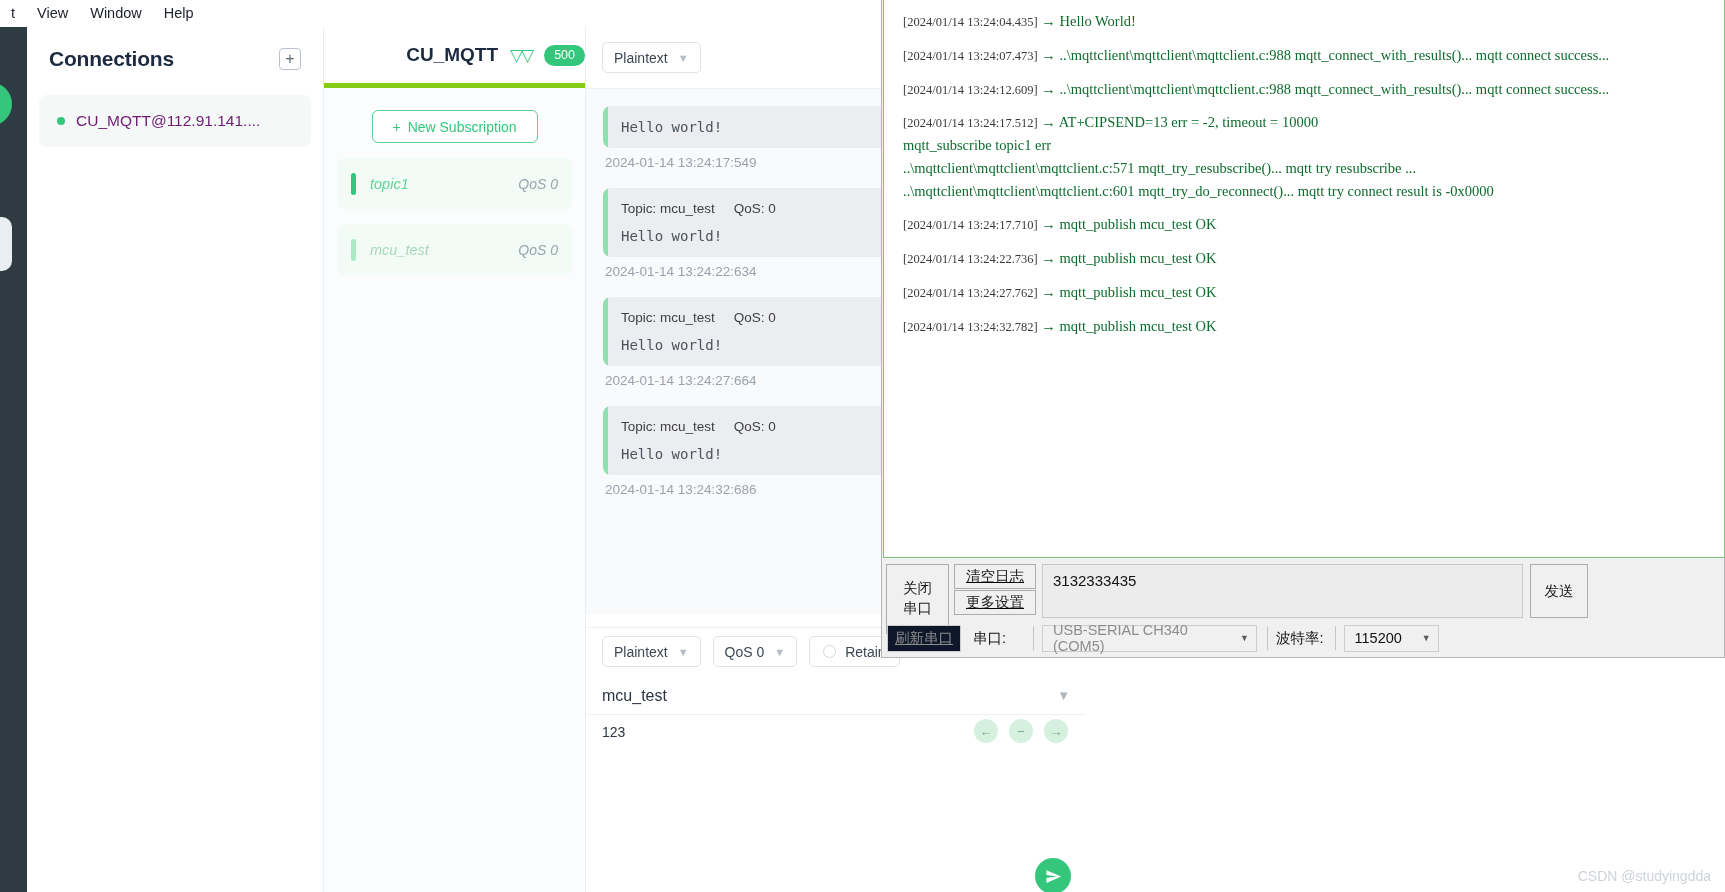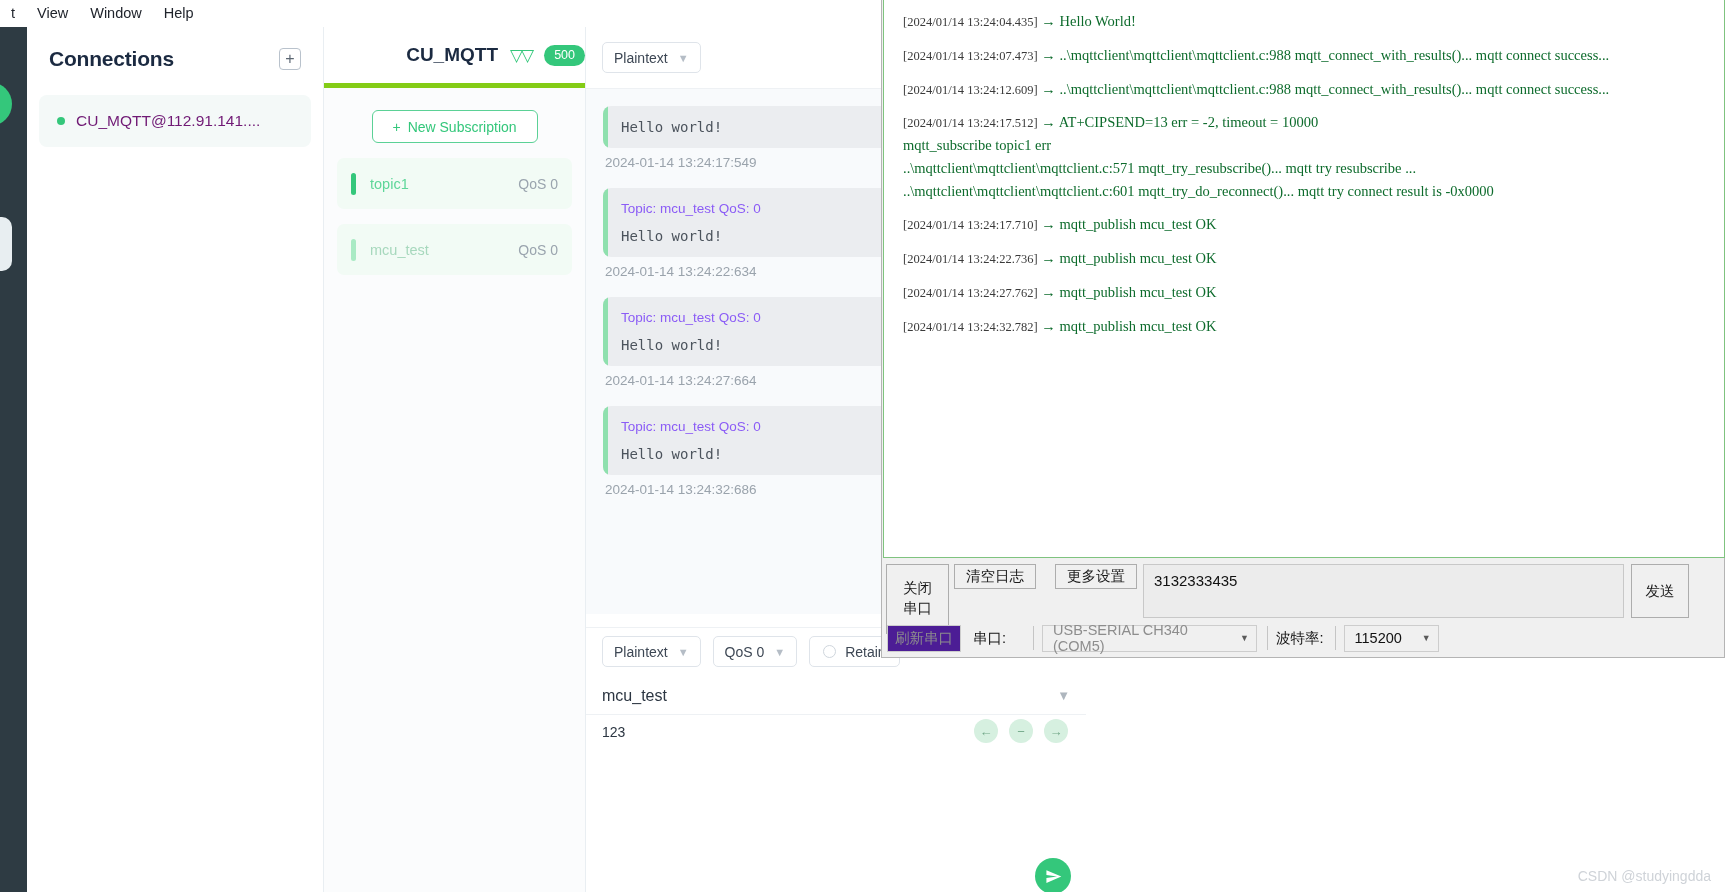--- a/index.html
+++ b/index.html
@@ -71,21 +71,21 @@
   }
   .new-sub-btn {
     margin: 22px auto 0 auto; width: 166px; height: 33px;
     border: 1px solid #5bd196; border-radius: 6px; color: #34c77b;
     display: flex; align-items: center; justify-content: center; gap: 7px;
     font-size: 14px; background: #fff;
   }
   .sub-item {
     margin: 15px 13px 0 13px; height: 51px; background: #f2fbf5;
     border-radius: 7px; display: flex; align-items: center;
-    padding: 0 14px 0 0; position: relative;
+    padding: 0 14px 0 0; position: relative; font-style: italic;
   }
   .sub-bar { width: 5px; height: 22px; border-radius: 3px; margin: 0 14px 0 14px; }
   .sub-name { font-size: 14.5px; flex: 1; }
   .sub-qos { font-size: 14px; color: #9aa4ae; }
 
   
   .msg-col {
     position: absolute; left: 586px; top: 27px; width: 500px; height: 865px;
     background: #ffffff;
   }
@@ -104,21 +104,21 @@
     background: #f8fafc; padding: 17px 16px 0 17px; overflow: hidden;
   }
   .bubble {
     background: #ebedf0; border-radius: 8px; position: relative;
     padding: 13px 16px 13px 18px; margin-bottom: 7px; overflow: hidden;
   }
   .bubble::before {
     content:""; position: absolute; left:0; top:0; bottom:0; width: 5px;
     background: #8fe0ae;
   }
-  .b-meta { font-size: 13.5px; color: #8b5cf6; margin-bottom: 12px; display:flex; gap: 4px;}
+  .b-meta { font-size: 13.5px; color: #404040; margin-bottom: 12px; display:flex; gap: 19px;}
   .b-body { font-family: "DejaVu Sans Mono", monospace; font-size: 14px; color: #4b535c; }
   .b-time { font-size: 13.5px; color: #9aa3ac; margin: 0 0 18px 2px; }
 
   .pub-toolbar {
     position: absolute; top: 600px; left: 0; width: 500px; height: 48px;
     display: flex; align-items: center; gap: 12px; padding-left: 16px;
     background: #fff; border-top: 1px solid #eef1f4;
   }
   .radio-wrap { display:flex; align-items:center; gap: 9px; border:1px solid #dfe4ea;
     border-radius:5px; height:31px; padding: 0 13px; font-size:14px; color:#3d4754;}
@@ -171,37 +171,38 @@
   .serial-ctrlrow {
     position: absolute; left: 1px; top: 560px; width: 842px; height: 63px;
     display: flex; align-items: flex-start; padding: 4px 0 0 0;
   }
   .btn-w {
     background: #f0f0f0; border: 1px solid #adadad; color:#1b1b1b;
     font-size: 14.5px; display:flex; align-items:center; justify-content:center;
     font-family: "Liberation Sans", sans-serif;
   }
   .btn-close { width: 63px; height: 70px; margin-left: 3px; line-height:1.35; text-align:center; }
-  .btn-stack { display:flex; flex-direction: row; gap: 19px; margin-left: 5px; }
+  .btn-stack { display:flex; flex-direction: column; gap: 1px; margin-left: 5px; text-decoration: underline; }
   .btn-clear { width: 82px; height: 25px; }
   .btn-more { width: 82px; height: 25px; }
   .serial-input {
     margin-left: 6px; width: 481px; height: 54px; background: #ececec;
     border: 1px solid #c8c8c8; font-size: 15px; color: #111; padding: 7px 10px;
   }
   .btn-send { width: 58px; height: 54px; margin-left: 7px; }
 
   .serial-portrow {
     position: absolute; left: 1px; top: 619px; width: 842px; height: 38px;
     display: flex; align-items: center; padding-left: 4px; gap: 0px;
   }
   .btn-refresh {
     width: 74px; height: 27px; color: #8d8d8d; border: 1px solid #cdcdcd;
-    background:#4c1d95; font-size: 14.5px; display:flex; align-items:center;
+    background:#0f172a; font-size: 14.5px; display:flex; align-items:center;
     justify-content:center;
+    text-decoration:underline;
   }
   .lbl-port { font-size: 14.5px; color:#111; margin: 0 25px 0 12px; }
   .vsep { width: 1px; height: 24px; background: #c5c5c5; margin: 0 8px 0 2px; }
   .combo {
     height: 27px; border: 1px solid #cdcdcd; background: #f0f0f0;
     display: flex; align-items: center; justify-content: space-between;
     padding: 0 7px 0 10px; font-size: 14.5px; color: #8d8d8d;
   }
   .combo-port { width: 215px; }
   .combo-baud { width: 95px; color:#111; }

